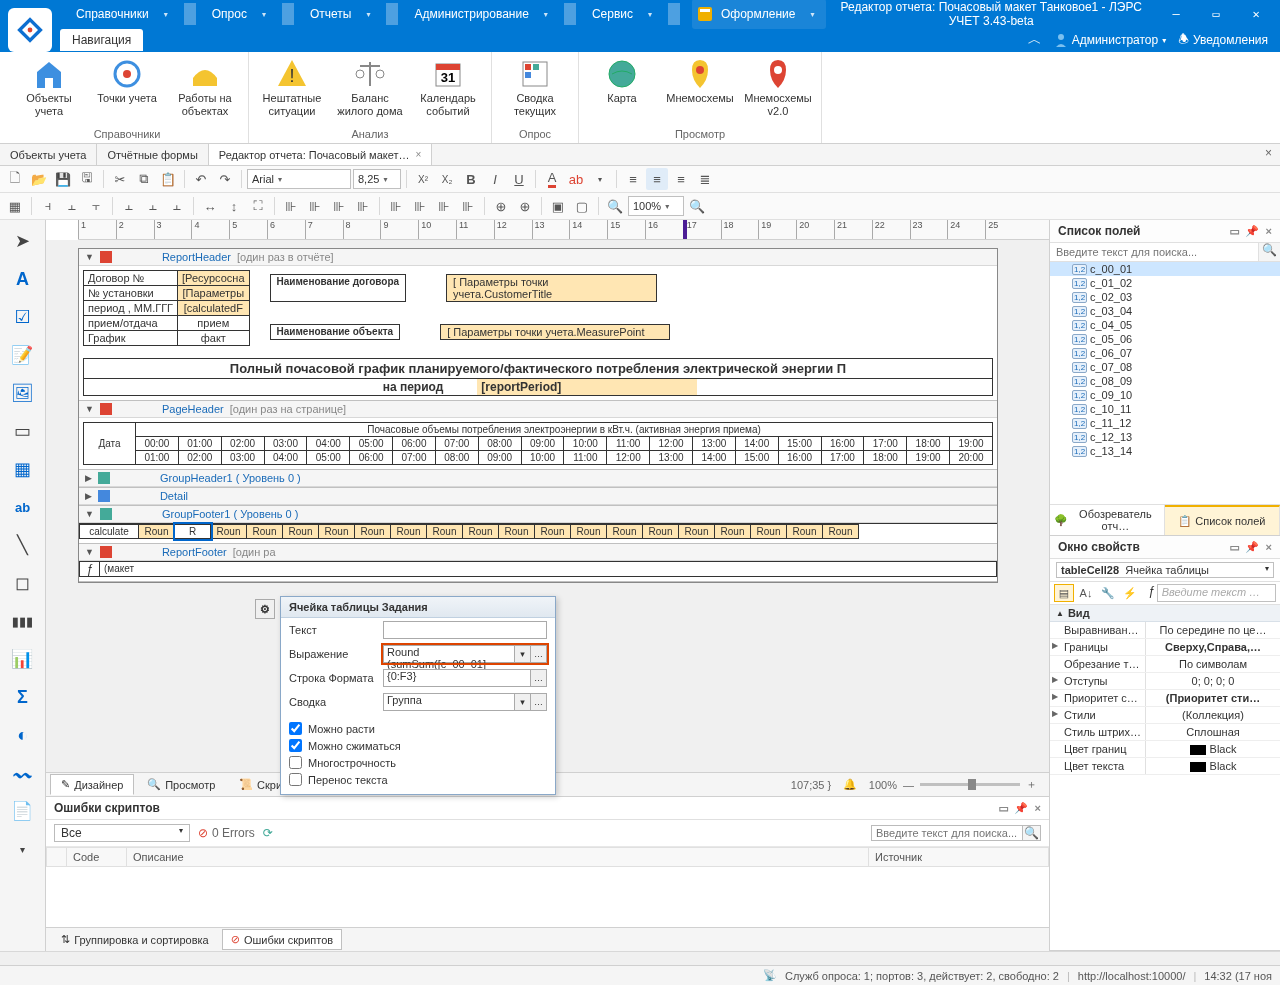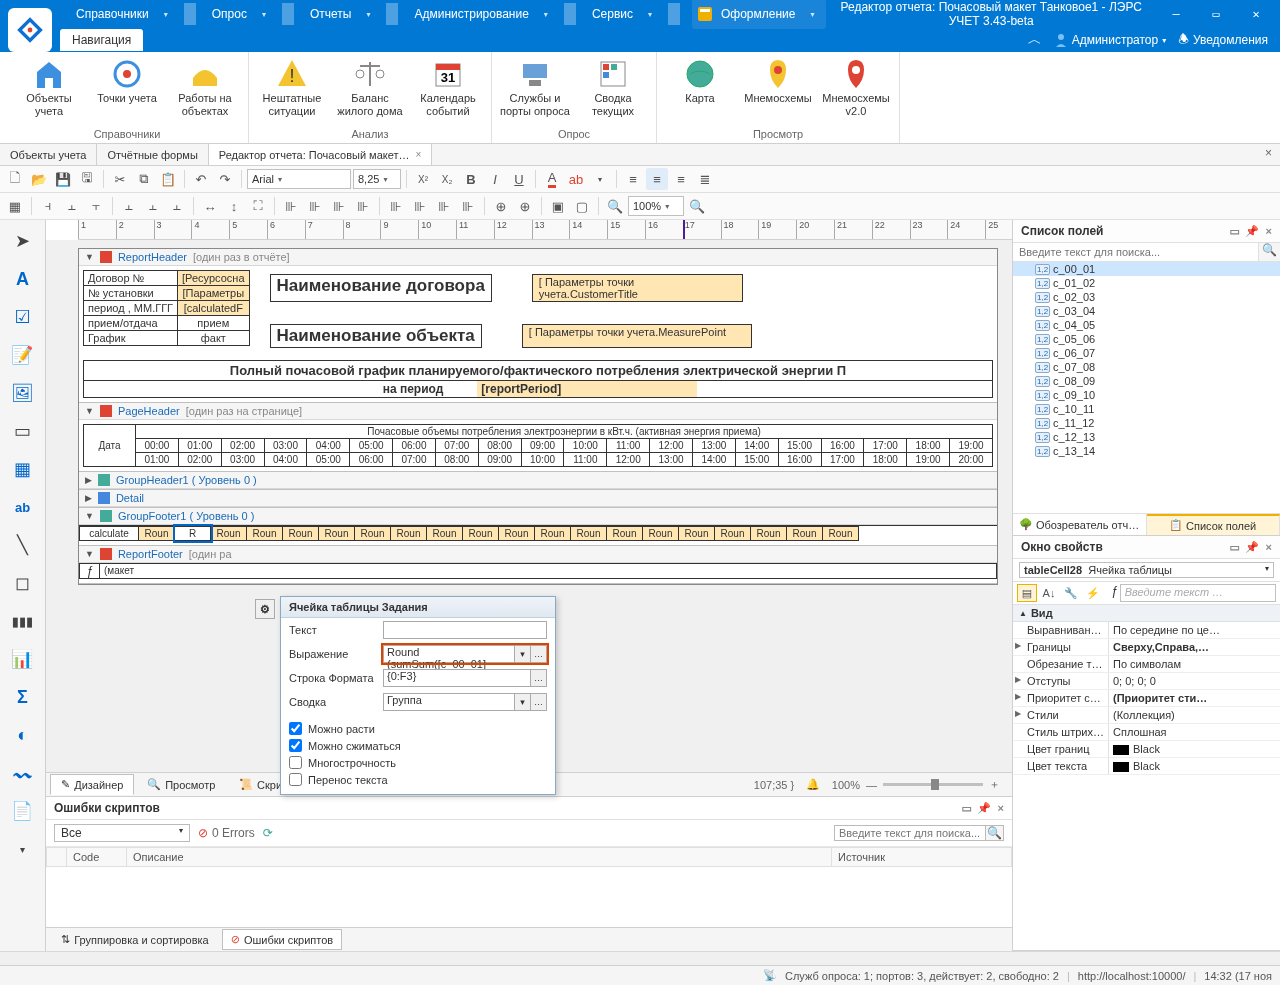--- a/index.html
+++ b/index.html
@@ -58,32 +58,32 @@
 .leftstrip .tool.plain { color: #444; }
 
 .designer { flex: 1; display: flex; flex-direction: column; overflow: hidden; background: #fff; position: relative; }
 .ruler { height: 20px; background: #f9f9f9; border-bottom: 1px solid #d0d0d0; display: flex; margin-left: 32px; font-size: 9px; color: #555; overflow: hidden; position: relative; }
 .canvas { flex: 1; overflow: auto; background: #f0f0f0; position: relative; }
 .report-surface { margin: 8px 8px 8px 32px; background: #fff; border: 1px solid #888; width: 920px; }
 .band { border-bottom: 1px solid #c0c0c0; }
 .band-header { background: #f5f5f5; padding: 2px 6px; font-size: 11px; display: flex; align-items: center; gap: 6px; color: #555; border-bottom: 1px solid #d8d8d8; }
 .band-header .arrow { font-size: 9px; }
 .band-header .ico { width: 12px; height: 12px; }
-.band-header .name { color: #1a6bb8; }
+.band-header .name { color: #1a6bb8; margin-left: 44px; }
 .band-header .desc { color: #888; }
 .band-body { padding: 4px; position: relative; min-height: 20px; }
 .band-body.dotted { background-image: radial-gradient(#ddd 0.5px, transparent 0.5px); background-size: 8px 8px; }
 
 
 .field-table { border-collapse: collapse; }
 .field-table td { border: 1px solid #333; padding: 1px 4px; font-size: 11px; }
 .hdr-cell { background: #fff; }
 .val-cell { background: #ffe6b3; text-align: center; }
 .yellow-box { background: #ffe6b3; border: 1px solid #333; display: inline-block; padding: 1px 6px; font-size: 11px; }
-.label-box { border: 1px solid #333; padding: 1px 6px; font-size: 17px; font-weight: bold; display: inline-block; }
+.label-box { border: 1px solid #333; padding: 1px 6px; font-size: 10px; font-weight: bold; display: inline-block; }
 .title-row { font-weight: bold; font-size: 13px; text-align: center; padding: 2px; }
 
 .hour-table { border-collapse: collapse; width: 100%; font-size: 10px; }
 .hour-table td, .hour-table th { border: 1px solid #333; padding: 1px 2px; text-align: center; }
 
 .groupfooter-row { display: flex; border-top: 1px solid #333; }
 .groupfooter-row .cell { border: 1px solid #333; border-left: none; padding: 1px; font-size: 10px; background: #ffe6b3; min-width: 36px; text-align: center; overflow: hidden; }
 .groupfooter-row .cell:first-child { border-left: 1px solid #333; min-width: 52px; background: #fff; }
 .groupfooter-row .cell.sel { background: #fff; outline: 2px solid #0066cc; position: relative; z-index: 2; }
 
@@ -120,21 +120,21 @@
 .errors-panel .filter .search .mag { width: 18px; text-align: center; border-left: 1px solid #bbb; background: #f5f5f5; }
 .errors-panel table { width: 100%; border-collapse: collapse; font-size: 11px; }
 .errors-panel th { text-align: left; padding: 3px 6px; border: 1px solid #e0e0e0; background: #f8f8f8; font-weight: normal; color: #555; }
 
 
 .bottom-strip { height: 24px; background: #f5f5f5; border-top: 1px solid #d0d0d0; display: flex; align-items: center; padding: 0 6px; gap: 4px; }
 .bottom-strip .tab { padding: 3px 8px; font-size: 11px; cursor: pointer; display: flex; align-items: center; gap: 4px; border: 1px solid transparent; }
 .bottom-strip .tab.active { background: #fff; border: 1px solid #c0c0c0; }
 
 
-.rightpanes { width: 268px; border-left: 1px solid #d0d0d0; display: flex; flex-direction: column; background: #fff; }
+.rightpanes { width: 231px; border-left: 1px solid #d0d0d0; display: flex; flex-direction: column; background: #fff; }
 .pane { display: flex; flex-direction: column; border-bottom: 1px solid #d0d0d0; }
 .pane .title { padding: 4px 8px; font-weight: bold; background: #fdfdfd; border-bottom: 1px solid #e0e0e0; display: flex; align-items: center; }
 .pane .title .btns { margin-left: auto; display: flex; gap: 6px; color: #888; font-size: 11px; }
 .pane .search { display: flex; border-bottom: 1px solid #e0e0e0; }
 .pane .search input { flex: 1; border: none; padding: 3px 6px; font-size: 11px; color: #999; }
 .pane .search .mag { width: 22px; text-align: center; border-left: 1px solid #e0e0e0; background: #f5f5f5; }
 .pane .list { flex: 1; overflow: auto; }
 .pane .list .item { padding: 1px 6px 1px 40px; font-size: 11px; cursor: pointer; display: flex; align-items: center; gap: 4px; position: relative; }
 .pane .list .item::before { content: "1,2"; position: absolute; left: 22px; font-size: 8px; background: #e6f0fb; border: 1px solid #8aa8c8; padding: 0 1px; color: #1a6bb8; border-radius: 2px; }
 .pane .list .item.sel { background: #cde6ff; }
@@ -147,21 +147,21 @@
 .prop-toolbar { padding: 2px 4px; border-bottom: 1px solid #e0e0e0; display: flex; gap: 2px; }
 .prop-toolbar .btn { width: 20px; height: 18px; display: flex; align-items: center; justify-content: center; border: 1px solid transparent; cursor: pointer; font-size: 11px; color: #555; }
 .prop-toolbar .btn.active { background: #fff4d6; border-color: #f0b000; }
 .prop-toolbar .expr { flex: 1; border: 1px solid #c0c0c0; color: #aaa; padding: 1px 4px; font-size: 11px; font-style: italic; }
 .prop-grid { flex: 1; overflow: auto; }
 .prop-grid .cat { background: #eef2f6; padding: 2px 6px; font-size: 11px; font-weight: bold; display: flex; align-items: center; gap: 4px; border-bottom: 1px solid #d8e0e8; }
 .prop-grid .cat .arr { font-size: 8px; }
 .prop-grid .prow { display: flex; border-bottom: 1px solid #eee; font-size: 11px; }
 .prop-grid .prow .k { width: 96px; padding: 2px 4px 2px 14px; border-right: 1px solid #e0e0e0; overflow: hidden; white-space: nowrap; text-overflow: ellipsis; position: relative; }
 .prop-grid .prow .k .arr { position: absolute; left: 2px; font-size: 8px; color: #666; }
-.prop-grid .prow .v { flex: 1; padding: 2px 4px; overflow: hidden; white-space: nowrap; text-overflow: ellipsis; }
+.prop-grid .prow .v { flex: 1; padding: 2px 4px; overflow: hidden; white-space: nowrap; text-overflow: ellipsis; text-align: center; }
 .prop-grid .prow.bold .v { font-weight: bold; }
 
 
 .statusbar { height: 20px; background: #f5f5f5; border-top: 1px solid #d0d0d0; display: flex; align-items: center; padding: 0 8px; font-size: 11px; color: #555; }
 .statusbar .right { margin-left: auto; display: flex; gap: 8px; align-items: center; }
 .statusbar .sep { color: #bbb; }
 
 .hscroll { height: 14px; background: #f0f0f0; border-top: 1px solid #d8d8d8; }
 .swatch { display: inline-block; width: 16px; height: 10px; background: #000; vertical-align: middle; margin-right: 4px; }
 </style>
@@ -305,29 +305,20 @@
           <span>Календарь событий</span>
         </div>
     </div>
     <div class="label">Анализ</div>
   </div>
   <div class="group">
     <div class="items">
       <div class="item">
           <div class="ico">
             <svg width="32" height="32">
-              <rect x="4" y="6" width="24" height="14" fill="#6aa0d8"></rect>
-              <rect x="10" y="22" width="12" height="6" fill="#888"></rect>
-            </svg>
-          </div>
-          <span>Службы и порты опроса</span>
-        </div>
-      <div class="item">
-          <div class="ico">
-            <svg width="32" height="32">
               <rect x="4" y="4" width="24" height="24" fill="#fff" stroke="#888"></rect>
               <rect x="6" y="6" width="6" height="6" fill="#d43"></rect>
               <rect x="14" y="6" width="6" height="6" fill="#4a9"></rect>
               <rect x="6" y="14" width="6" height="6" fill="#48d"></rect>
             </svg>
           </div>
           <span>Сводка текущих</span>
         </div>
     </div>
     <div class="label">Опрос</div>
@@ -505,21 +496,21 @@
         <div style="flex:0 0 37.8px; border-left:1px solid #aaa; padding-left:2px; position:relative">7</div>
         <div style="flex:0 0 37.8px; border-left:1px solid #aaa; padding-left:2px; position:relative">8</div>
         <div style="flex:0 0 37.8px; border-left:1px solid #aaa; padding-left:2px; position:relative">9</div>
         <div style="flex:0 0 37.8px; border-left:1px solid #aaa; padding-left:2px; position:relative">10</div>
         <div style="flex:0 0 37.8px; border-left:1px solid #aaa; padding-left:2px; position:relative">11</div>
         <div style="flex:0 0 37.8px; border-left:1px solid #aaa; padding-left:2px; position:relative">12</div>
         <div style="flex:0 0 37.8px; border-left:1px solid #aaa; padding-left:2px; position:relative">13</div>
         <div style="flex:0 0 37.8px; border-left:1px solid #aaa; padding-left:2px; position:relative">14</div>
         <div style="flex:0 0 37.8px; border-left:1px solid #aaa; padding-left:2px; position:relative">15</div>
         <div style="flex:0 0 37.8px; border-left:1px solid #aaa; padding-left:2px; position:relative">16</div>
-        <div style="flex:0 0 37.8px; border-left:2px solid #4c1d95; padding-left:0; position:relative">17</div>
+        <div style="flex:0 0 37.8px; border-left:4px solid #4c1d95; padding-left:0; position:relative">17</div>
         <div style="flex:0 0 37.8px; border-left:1px solid #aaa; padding-left:2px; position:relative">18</div>
         <div style="flex:0 0 37.8px; border-left:1px solid #aaa; padding-left:2px; position:relative">19</div>
         <div style="flex:0 0 37.8px; border-left:1px solid #aaa; padding-left:2px; position:relative">20</div>
         <div style="flex:0 0 37.8px; border-left:1px solid #aaa; padding-left:2px; position:relative">21</div>
         <div style="flex:0 0 37.8px; border-left:1px solid #aaa; padding-left:2px; position:relative">22</div>
         <div style="flex:0 0 37.8px; border-left:1px solid #aaa; padding-left:2px; position:relative">23</div>
         <div style="flex:0 0 37.8px; border-left:1px solid #aaa; padding-left:2px; position:relative">24</div>
         <div style="flex:0 0 37.8px; border-left:1px solid #aaa; padding-left:2px; position:relative">25</div>
       </div>
     <div class="canvas">

